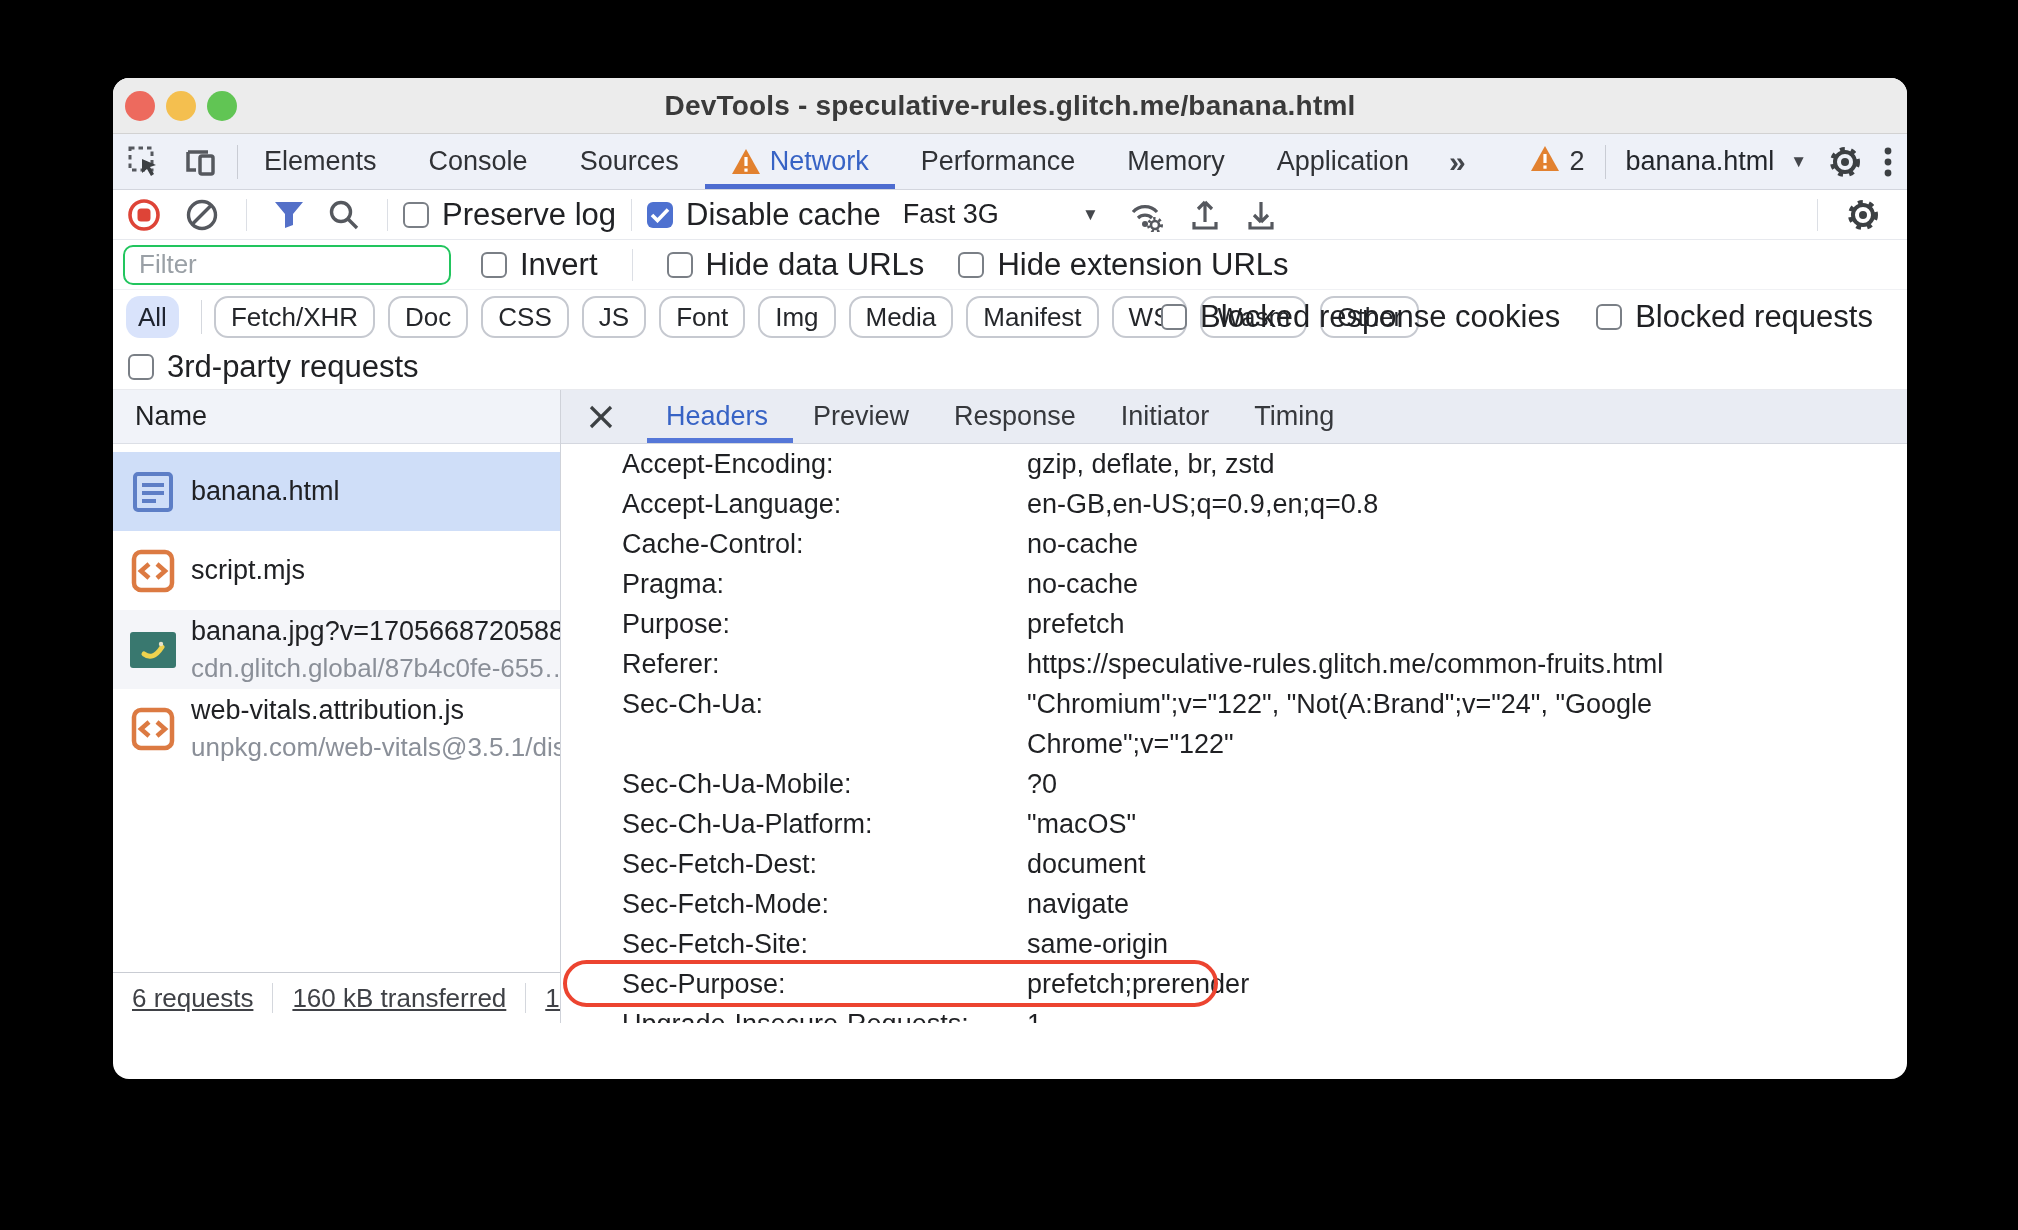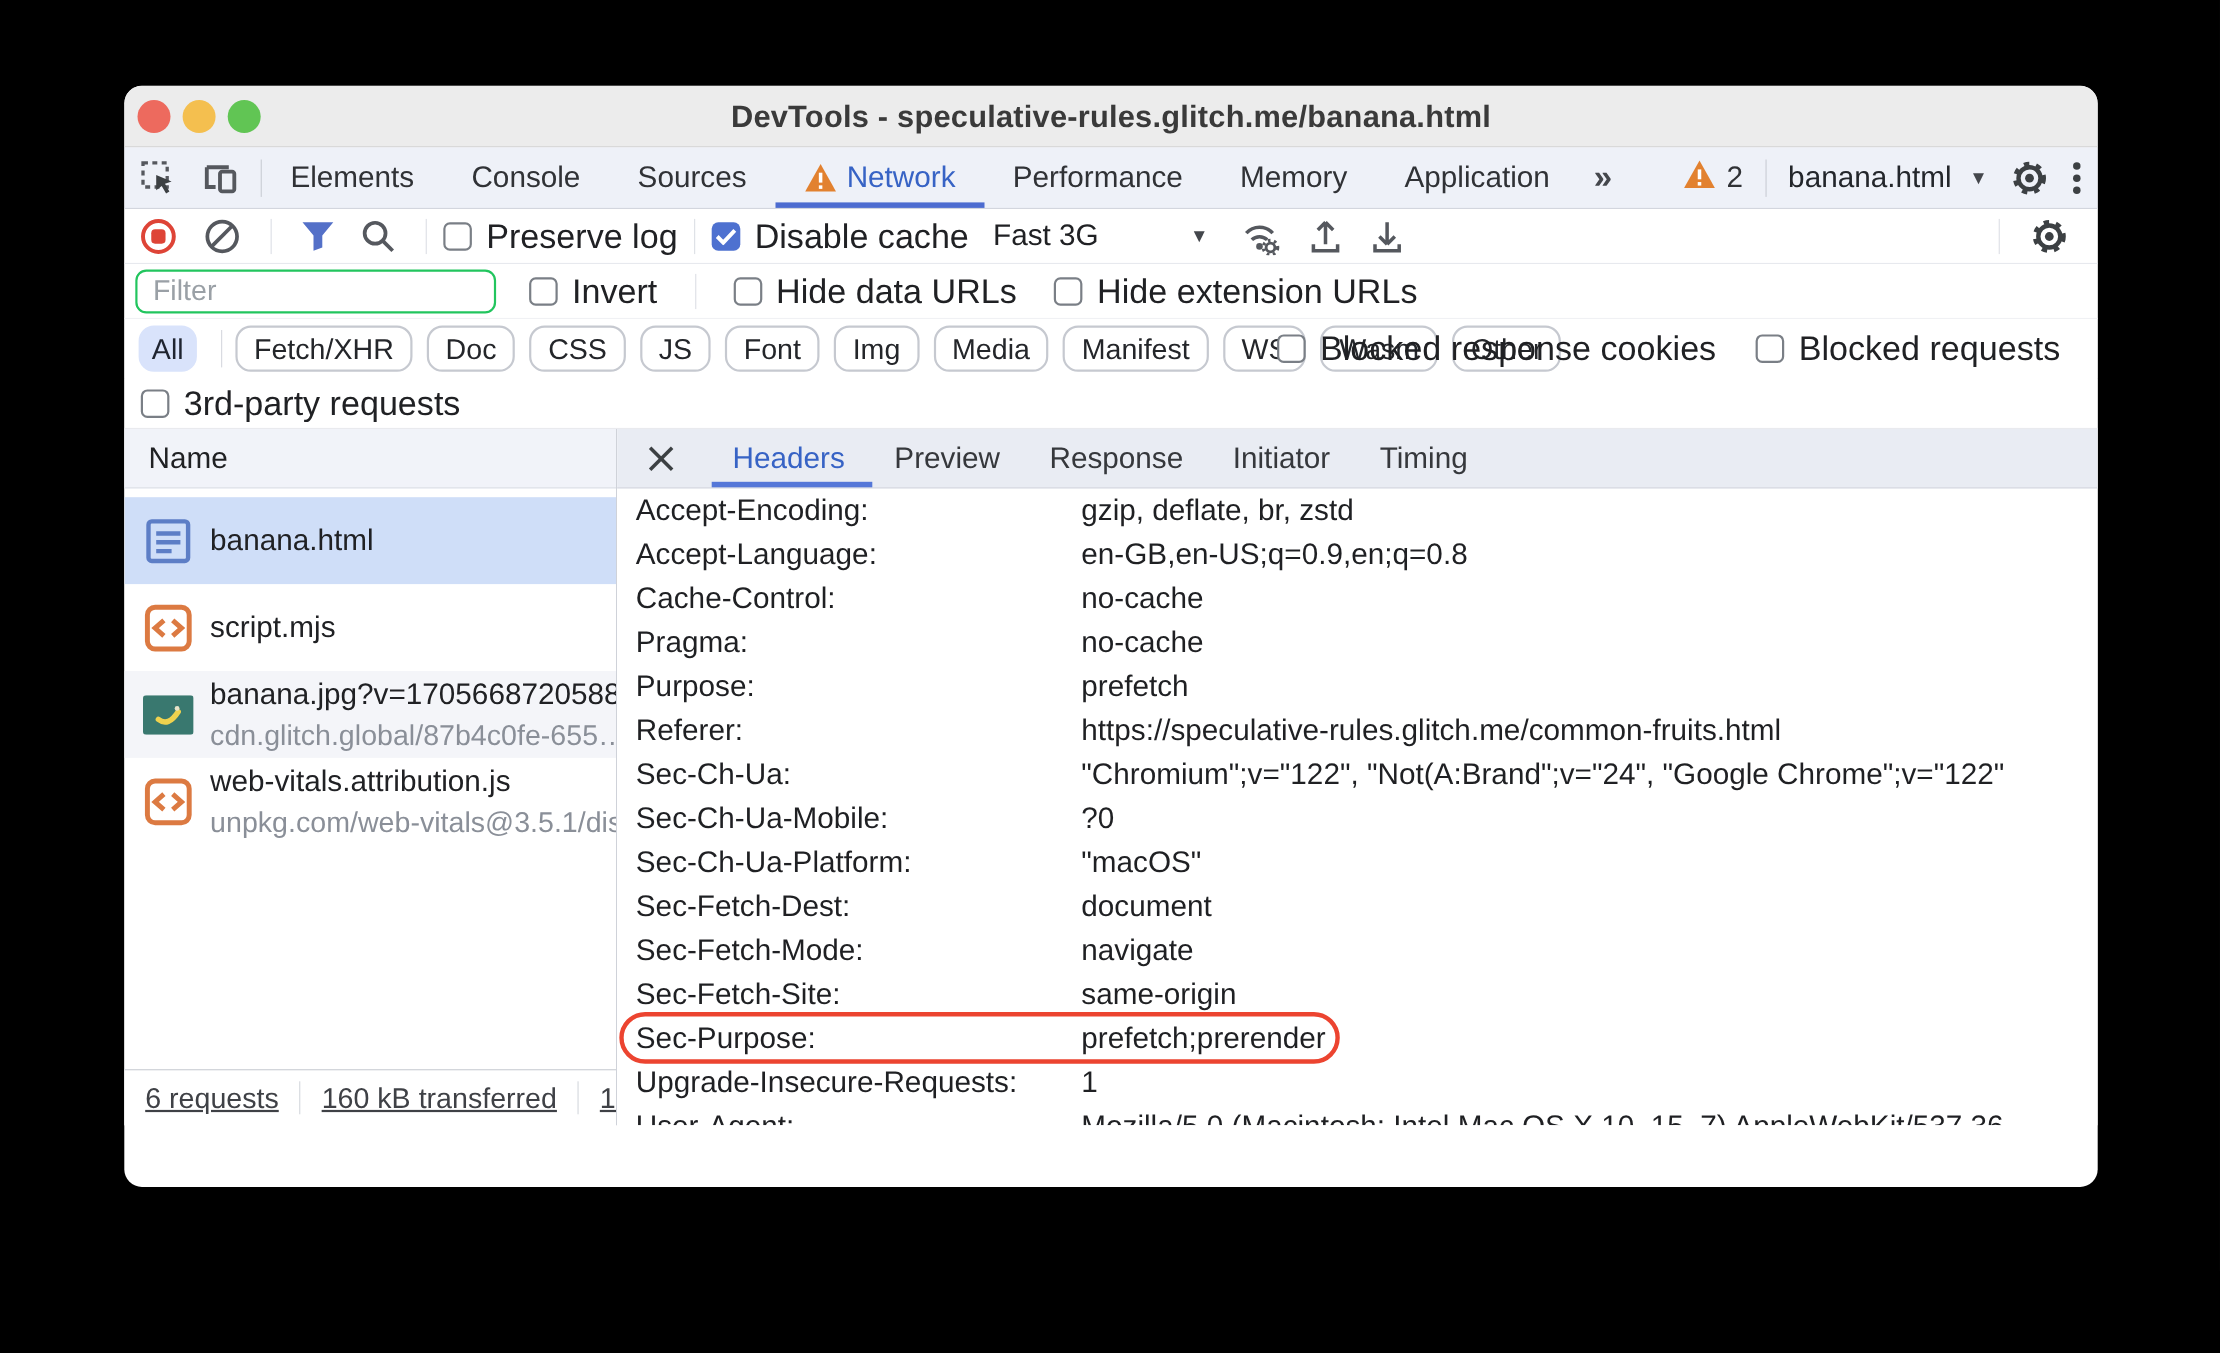--- a/index.html
+++ b/index.html
@@ -78,21 +78,21 @@
 
   
   .details{flex:1;display:flex;flex-direction:column;overflow:hidden;position:relative;background:#fff;}
   .dtabs{height:54px;background:#e9ecf3;border-bottom:1px solid #d4d7df;display:flex;align-items:center;flex:0 0 54px;}
   .dclose{margin:0 0 0 20px;display:flex;align-items:center;justify-content:center;width:40px;}
   .dtab{font-size:27px;color:#36383c;margin-left:45px;position:relative;height:100%;display:flex;align-items:center;}
   .dtab.selected{color:#3763c5;}
   .dtab.selected::after{content:"";position:absolute;left:-19px;right:-25px;bottom:0;height:5px;background:#5577d8;}
   .hlist{position:relative;flex:1;overflow:hidden;}
   .hrow{display:flex;line-height:40px;position:relative;}
-  .hname{width:422px;flex:0 0 422px;padding-left:17px;font-size:27px;color:#1f2023;white-space:nowrap;}
+  .hname{width:422px;flex:0 0 422px;padding-left:17px;font-size:27px;color:#1f2023;white-space:nowrap;margin-left:44px;}
   .hval{flex:1;font-size:27px;color:#1f2023;padding-right:56px;word-break:break-word;}
   .hl-circle{position:absolute;left:2px;top:-4px;width:655px;height:47px;border:4px solid #ec4430;
              border-radius:26px;pointer-events:none;}
 </style>
 </head>
 <body>
 
 <div id="stage">
   <div id="win">
 

